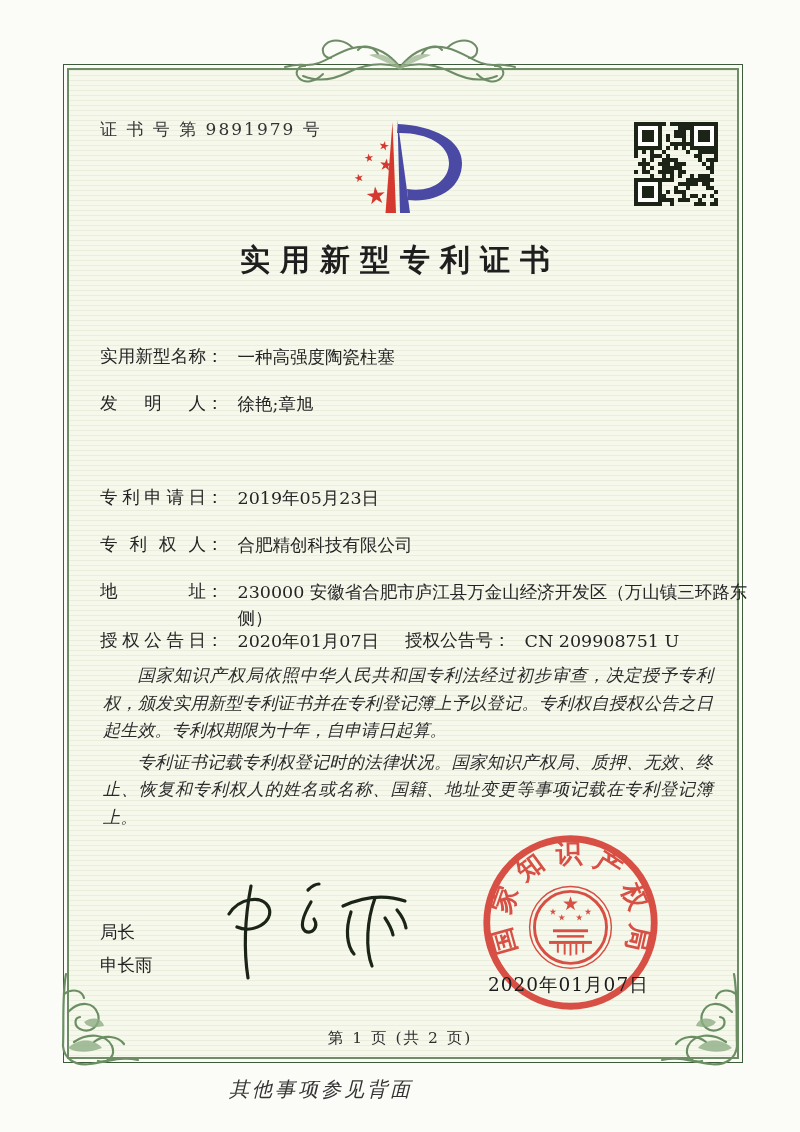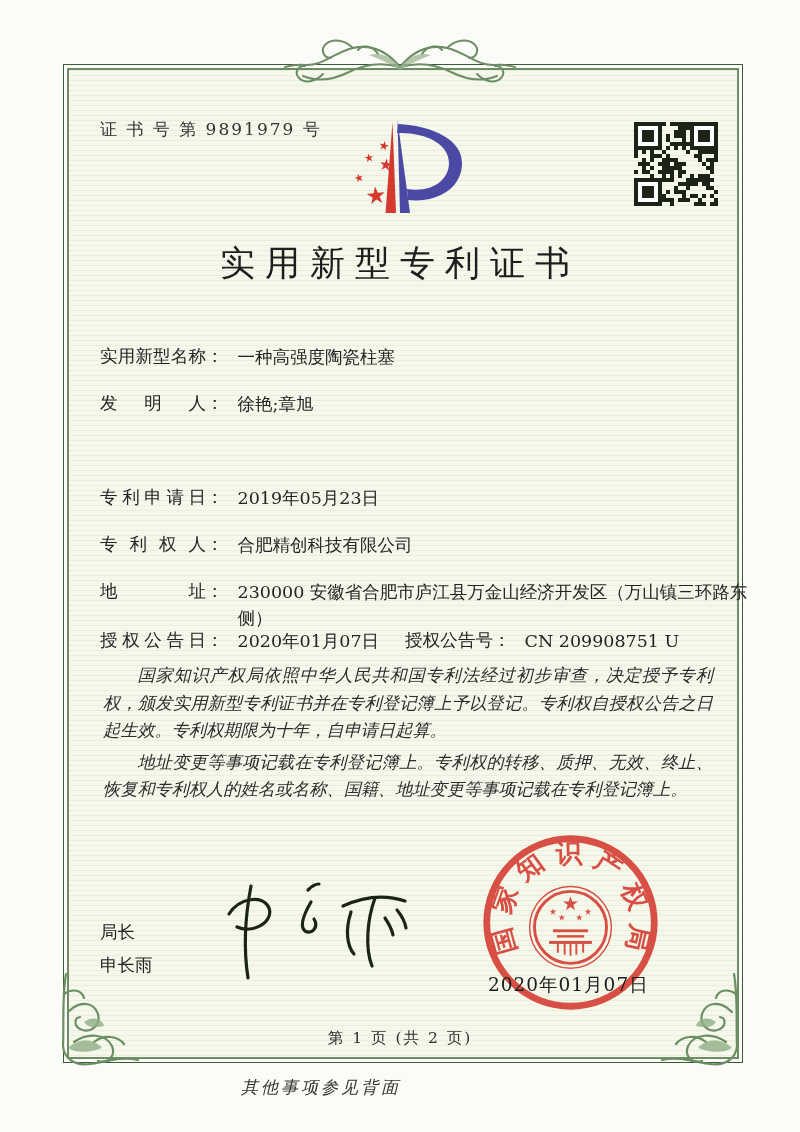--- a/index.html
+++ b/index.html
@@ -30,21 +30,21 @@
   .ornament{position:absolute;pointer-events:none;}
   
   .cert-no{
     position:absolute;left:100px;top:118px;
     font-size:17px;letter-spacing:2px;color:#333;
   }
   .logo{position:absolute;left:350px;top:116px;width:118px;height:102px;}
   .qr{position:absolute;left:634px;top:122px;width:84px;height:84px;}
   .title{
     position:absolute;left:0;top:240px;width:800px;
-    text-align:center;font-size:35px;font-weight:normal;
+    text-align:center;font-size:30px;font-weight:bold;
     letter-spacing:10px;color:#1e1e1e;
   }
   
   .frow{position:absolute;left:100px;font-size:17.5px;color:#242424;}
   .flabel{
     display:inline-block;width:106px;
     text-align:justify;text-align-last:justify;
     vertical-align:top;
   }
   .fcolon{display:inline-block;vertical-align:top;}
@@ -65,21 +65,21 @@
   .seal-date{
     position:absolute;left:488px;top:972px;width:170px;
     font-size:18.5px;letter-spacing:1px;color:#1c1c1c;white-space:nowrap;
   }
   .page-num{
     position:absolute;left:0;top:1028px;width:800px;text-align:center;
     font-size:15.5px;color:#2d2d2d;letter-spacing:2px;
   }
   .back-note{
     position:absolute;left:0;top:1076px;width:642px;text-align:center;
-    font-size:17px;font-style:italic;color:#333;letter-spacing:3px;
+    font-size:20px;font-style:italic;color:#333;letter-spacing:3px;
   }
 </style>
 </head>
 <body>
 
 <div class="page">
 
   <div class="frame-outer">
     <div class="frame-inner"></div>
   </div>
@@ -324,21 +324,21 @@
   </div>
   <div class="frow" style="top:628px">
     <span class="flabel">授权公告日</span><span class="fcolon">：</span><span class="fvalue">2020年01月07日</span>
   </div>
   <div class="frow2" style="top:628px">
     <span class="flabel">授权公告号</span><span class="fcolon">：</span><span class="fvalue">CN 209908751 U</span>
   </div>
 
   <div class="body-text">
     <p>国家知识产权局依照中华人民共和国专利法经过初步审查，决定授予专利权，颁发实用新型专利证书并在专利登记簿上予以登记。专利权自授权公告之日起生效。专利权期限为十年，自申请日起算。</p>
-    <p>地址变更等事项记载在专利登记簿上。专利权的转移、质押、无效、终止、恢复和专利权人的姓名或名称、国籍、地址变更等事项记载在专利登记簿上。</p>
+    <p>专利证书记载专利权登记时的法律状况。国家知识产权局、质押、无效、终止、恢复和专利权人的姓名或名称、国籍、地址变更等事项记载在专利登记簿上。</p>
   </div>
 
   <div class="commissioner">
     <div>局长</div>
     <div>申长雨</div>
   </div>
 
   <svg class="signature" viewBox="0 0 210 115">
     <g stroke="#1c2418" fill="none" stroke-width="3.2" stroke-linecap="round" stroke-linejoin="round">
       <path d="M36,14 C31,40 28,74 33,106"></path>

